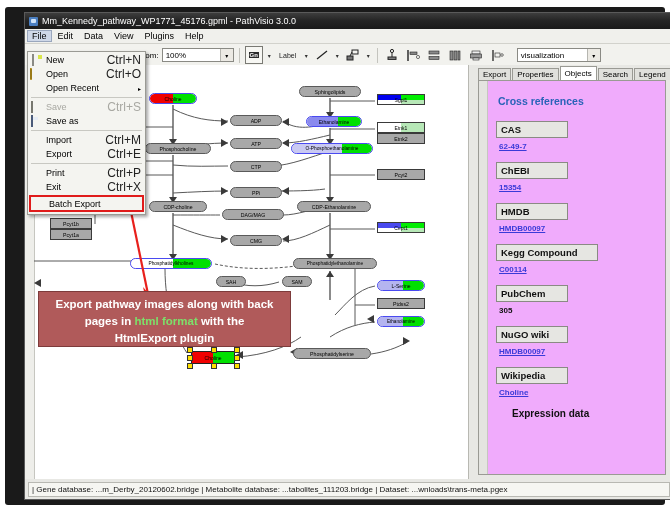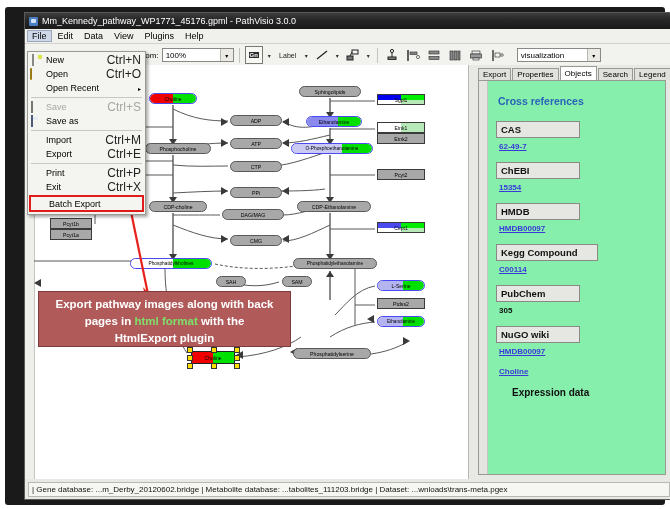--- a/index.html
+++ b/index.html
@@ -167,32 +167,32 @@
     font-size:8px;
   }
   #tabrow .tab{
     background:#e0e0dc;border:1px solid #9a9a94;border-bottom:none;
     padding:1px 4px;height:12px;box-sizing:border-box;
     display:flex;align-items:center;
   }
   #tabrow .tab.sel{background:#ffffff;height:14px;font-weight:normal;}
   #sidePanel{
     position:absolute;left:9px;top:15px;right:7px;bottom:4px;
-    background:#86efac;border:1px solid #9a9a94;overflow:hidden;text-decoration:underline;
+    background:#f0abfc;border:1px solid #9a9a94;overflow:hidden;text-decoration:underline;
   }
   #sideLeftBar{
     position:absolute;left:0;top:0;width:8px;bottom:0;background:#e4e4e0;
     border-right:1px solid #c6c6c0;
   }
   #sideContent{position:absolute;left:9px;top:0;right:0;bottom:0;padding:6px 8px;box-sizing:border-box;}
   .xrefTitle{color:#2a63b8;font-weight:bold;font-size:10.5px;margin:8px 0 14px 2px;}
   .xrefBox{
     background:#e6e6e2;border:1px solid #8a8a84;
     font-weight:bold;font-size:9.5px;color:#111;
-    padding:2px 4px;margin-top:2px;width:84px;box-sizing:border-box;
+    padding:2px 4px;margin-top:2px;width:72px;box-sizing:border-box;
   }
   .xrefVal{font-size:8px;margin:4px 0 11px 3px;color:#000;}
   .xrefVal a{color:#3a3ad8;text-decoration:underline;font-weight:bold;}
   .xrefVal.plain{font-weight:bold;color:#111;}
   .exprTitle{font-weight:bold;font-size:10px;color:#111;margin-top:4px;padding-left:16px;}
   
   #statusbar{
     position:absolute;left:0;right:0;bottom:0;height:20px;
     background:#e8e8e4;
     display:flex;align-items:center;
@@ -575,20 +575,21 @@
 
           <div class="xrefBox" style="width:102px">Kegg Compound</div>
           <div class="xrefVal"><a href="#">C00114</a></div>
 
           <div class="xrefBox">PubChem</div>
           <div class="xrefVal plain">305</div>
 
           <div class="xrefBox">NuGO wiki</div>
           <div class="xrefVal"><a href="#">HMDB00097</a></div>
 
+          <div class="xrefBox">Wikipedia</div>
           <div class="xrefVal"><a href="#">Choline</a></div>
 
           <div class="exprTitle">Expression data</div>
         </div>
       </div>
     </div>
   </div>
 
   <div id="statusbar">
     <div id="statusInner">| Gene database: ...m_Derby_20120602.bridge | Metabolite database: ...tabolites_111203.bridge | Dataset: ...wnloads\trans-meta.pgex</div>

